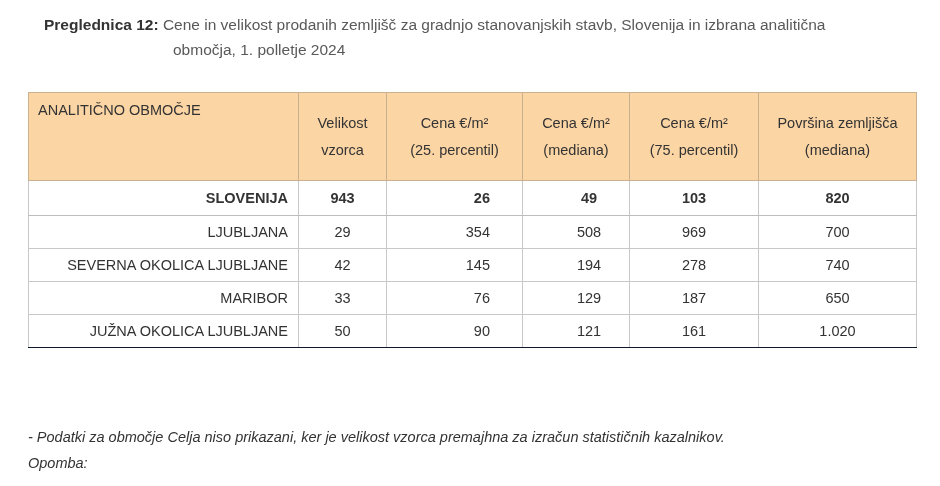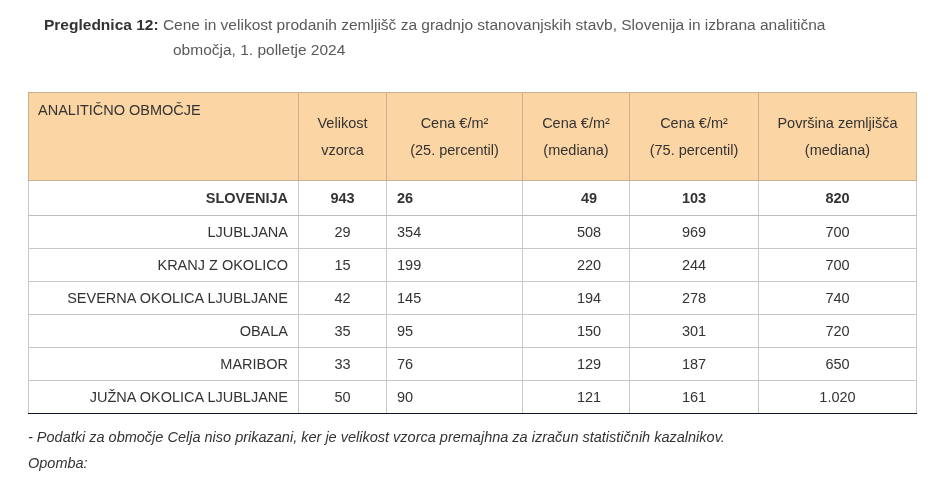--- a/index.html
+++ b/index.html
@@ -63,21 +63,21 @@
     .tbl tbody td {
       height: 32px;
     }
     .tbl tbody tr.total td {
       font-weight: bold;
       height: 34px;
       border-bottom-color: #bdbdbd;
     }
     .tbl td.area { text-align: right; padding-left: 10px; }
     .tbl td.c1 { text-align: center; }
-    .tbl td.c2 { padding-right: 32px; }
+    .tbl td.c2 { text-align: right; padding-right: 32px; }
     .tbl td.c3 { text-align: center; padding-left: 36px; }
     .tbl td.c4 { text-align: center; }
     .tbl td.c5 { text-align: center; }
     .tbl .sep-strong { border-left: 1px solid #a8a8a8; }
     .tbl tbody tr:last-child td { border-bottom: 1px solid #0f172a; }
     .col-area { width: 270px; }
     .col-1 { width: 88px; }
     .col-2 { width: 136px; }
     .col-3 { width: 107px; }
     .col-4 { width: 129px; }
@@ -148,42 +148,26 @@
     </tr>
     <tr>
       <td class="area">LJUBLJANA</td>
       <td class="c1">29</td>
       <td class="c2">354</td>
       <td class="c3">508</td>
       <td class="c4 sep-strong">969</td>
       <td class="c5">700</td>
     </tr>
     <tr>
-      <td class="area">KRANJ Z OKOLICO</td>
-      <td class="c1">15</td>
-      <td class="c2">199</td>
-      <td class="c3">220</td>
-      <td class="c4 sep-strong">244</td>
-      <td class="c5">700</td>
-    </tr>
-    <tr>
       <td class="area">SEVERNA OKOLICA LJUBLJANE</td>
       <td class="c1">42</td>
       <td class="c2">145</td>
       <td class="c3">194</td>
       <td class="c4 sep-strong">278</td>
       <td class="c5">740</td>
-    </tr>
-    <tr>
-      <td class="area">OBALA</td>
-      <td class="c1">35</td>
-      <td class="c2">95</td>
-      <td class="c3">150</td>
-      <td class="c4 sep-strong">301</td>
-      <td class="c5">720</td>
     </tr>
     <tr>
       <td class="area">MARIBOR</td>
       <td class="c1">33</td>
       <td class="c2">76</td>
       <td class="c3">129</td>
       <td class="c4 sep-strong">187</td>
       <td class="c5">650</td>
     </tr>
     <tr>

